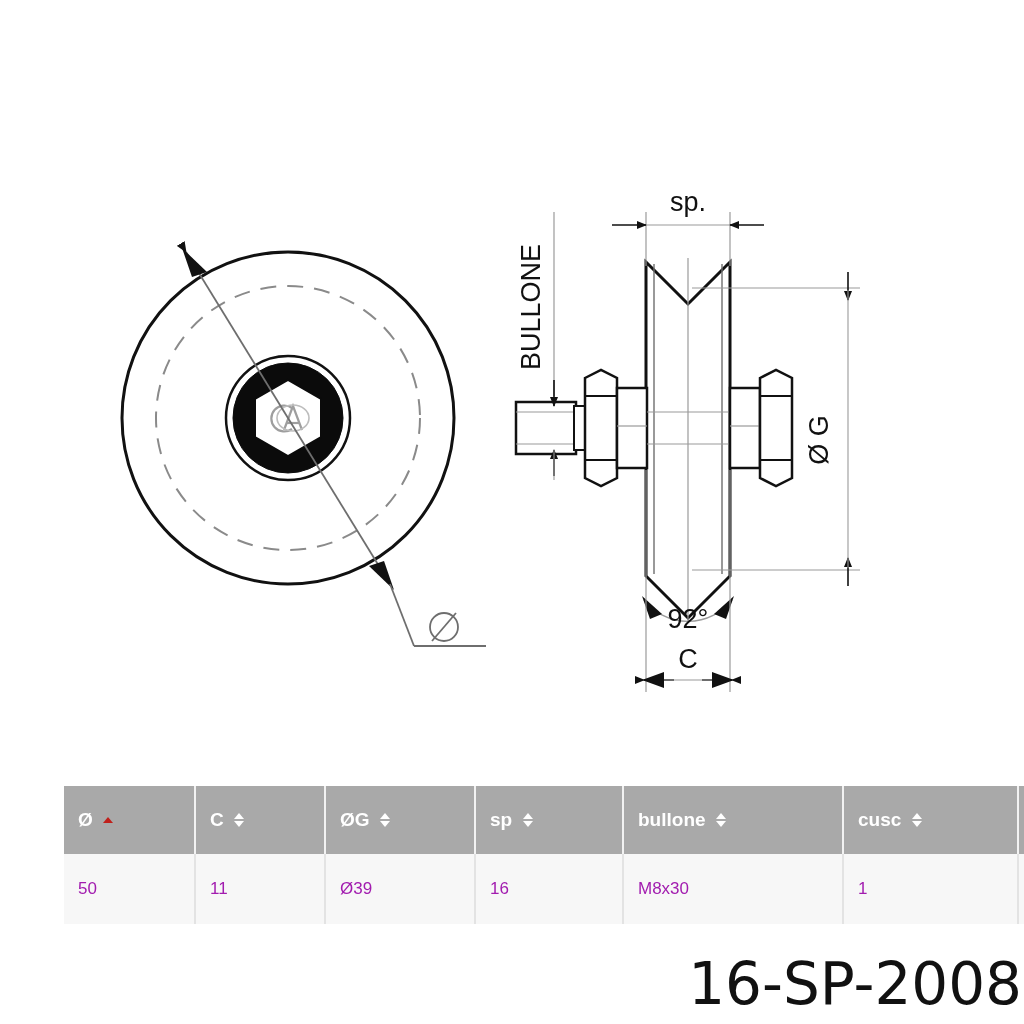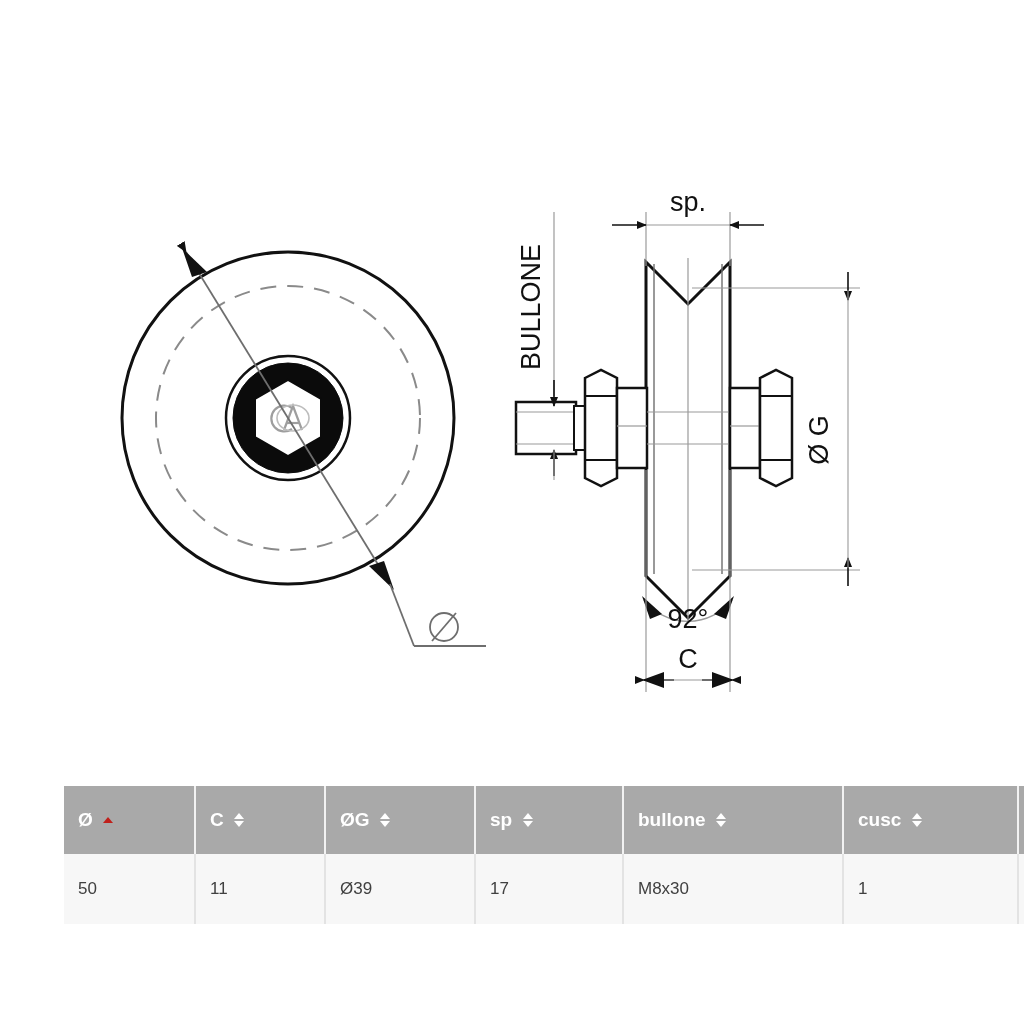--- a/index.html
+++ b/index.html
@@ -30,21 +30,21 @@
     height:68px;
     padding:0 14px;
     text-align:left;
     border-right:2px solid #f2f2f2;
     white-space:nowrap;
     vertical-align:middle;
   }
   .spec-table th:last-child{border-right:none;}
   .spec-table td{
     background:#f7f7f7;
-    color:#404040;
+    color:#a21caf;
     font-size:17px;
     height:70px;
     padding:0 14px;
     text-align:left;
     border-right:2px solid #e3e3e3;
     vertical-align:middle;
   }
   .spec-table td:last-child{border-right:none;}
   .th-inner{display:flex;align-items:center;justify-content:flex-start;gap:10px;}
   .th-label{display:inline-block;}
@@ -267,22 +267,23 @@
 
           </span>
         </th>
       </tr>
     </thead>
     <tbody>
       <tr>
         <td>50</td>
         <td>11</td>
         <td>Ø39</td>
-        <td>17</td>
+        <td>16</td>
         <td>M8x30</td>
         <td>1</td>
         <td>80 kg.</td>
       </tr>
     </tbody>
   </table>
 
+  <div class="part-no">16-SP-2008</div>
 
 </div>
 
 </body></html>

